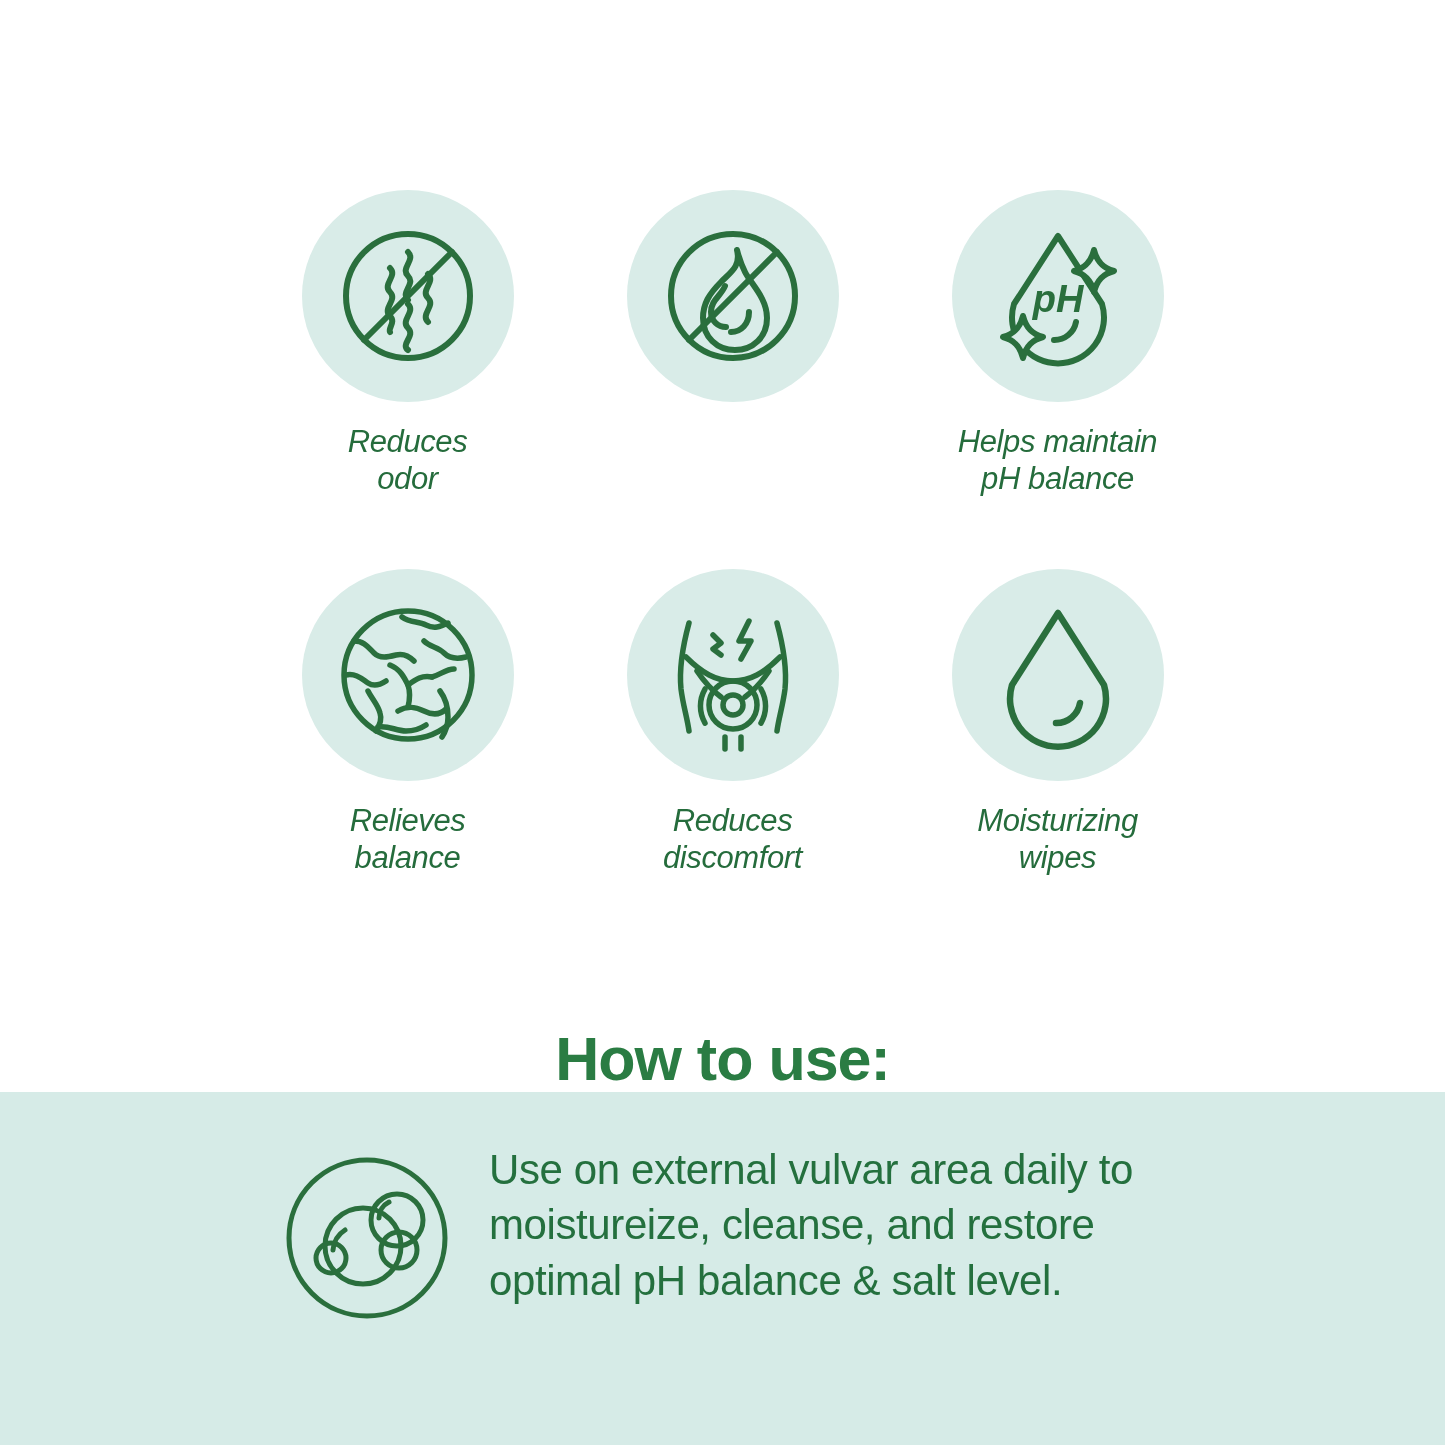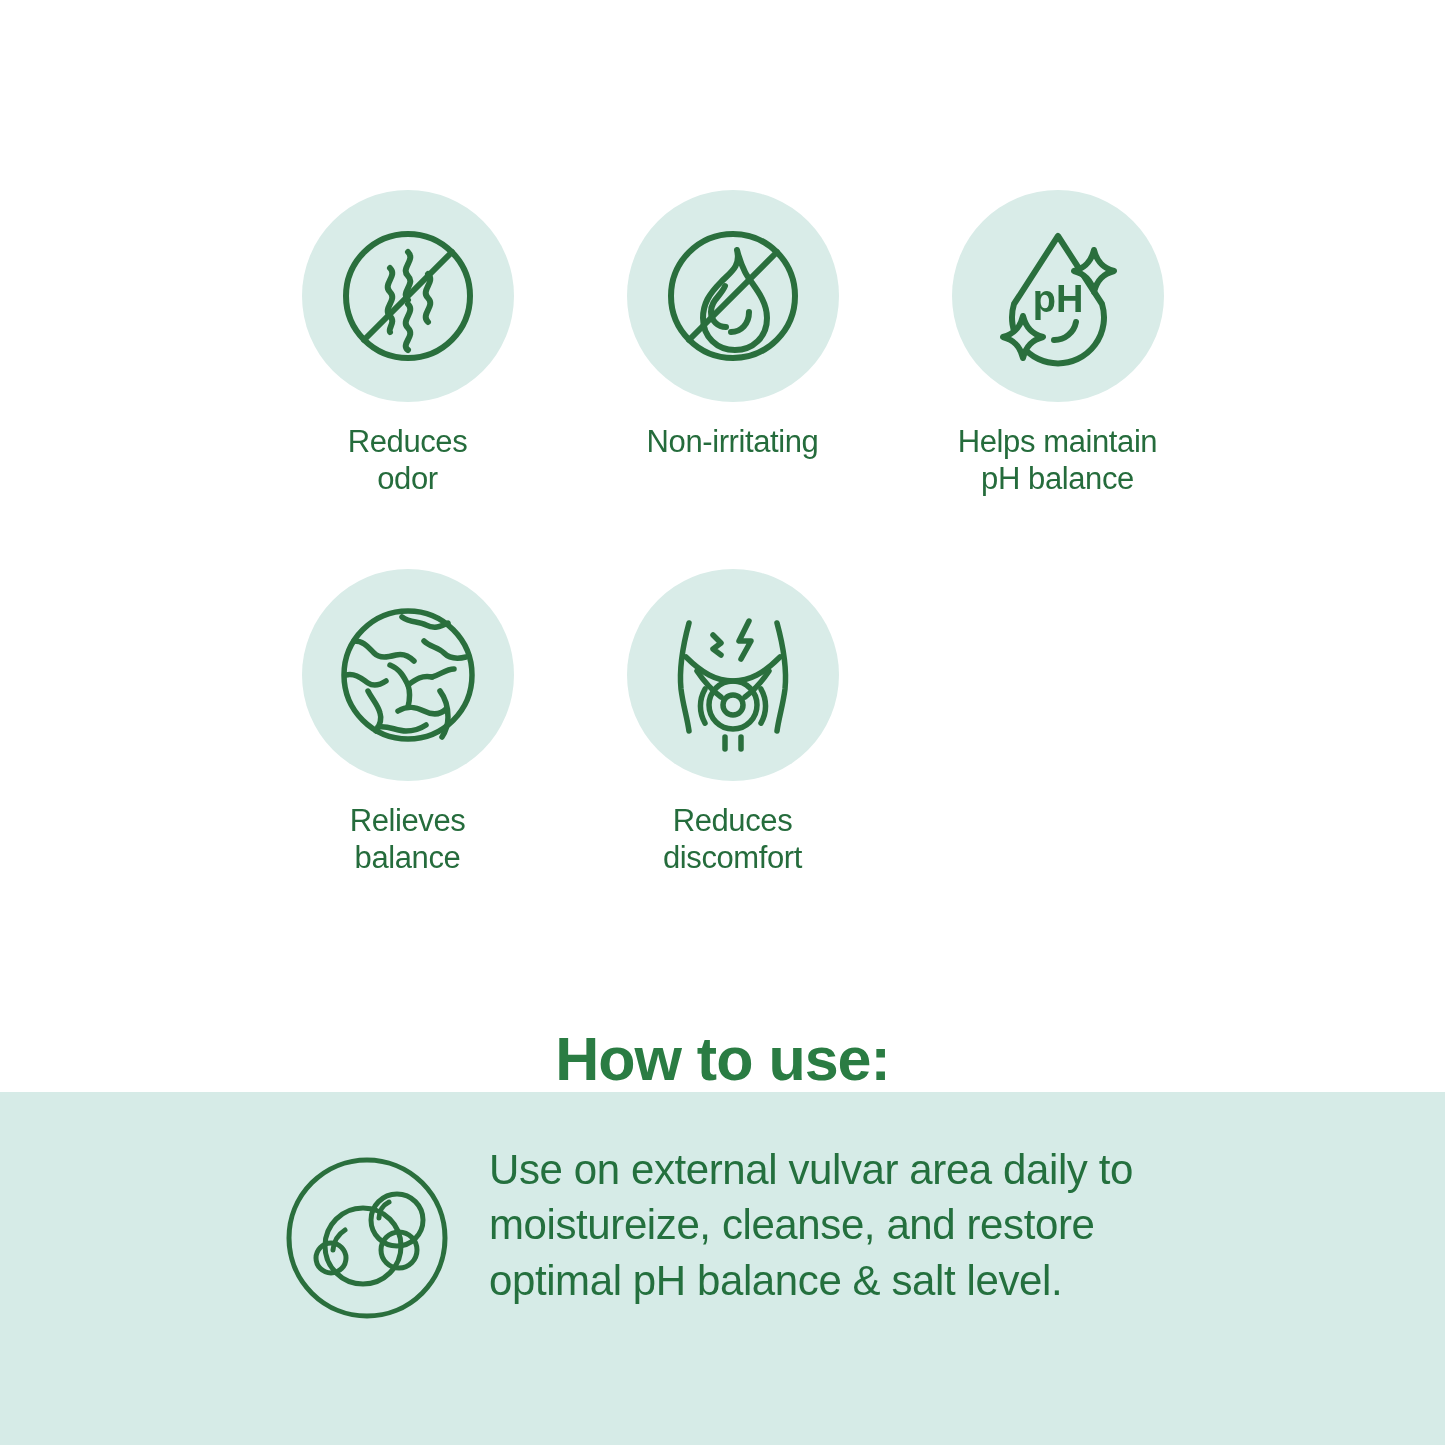--- a/index.html
+++ b/index.html
@@ -42,20 +42,21 @@
     width: 975px;
     display: grid;
     grid-template-columns: repeat(3, 1fr);
     grid-row-gap: 72px;
     grid-column-gap: 0px;
   }
   .benefit {
     display: flex;
     flex-direction: column;
     align-items: center;
+    font-style: italic;
   }
   .icon-circle {
     width: 212px;
     height: 212px;
     border-radius: 50%;
     background: #d9ece8;
     display: flex;
     align-items: center;
     justify-content: center;
   }
@@ -146,21 +147,20 @@
       <div class="icon-circle">
         <svg width="160" height="160" viewBox="0 0 160 160" fill="none" stroke="#2a6f3d" stroke-width="6" stroke-linecap="round" stroke-linejoin="round">
           <circle cx="80" cy="80" r="62"></circle>
           <line x1="36" y1="124" x2="124" y2="36"></line>
           <path d="M84 34 c4 16 -6 22 -16 32 c-12 12 -18 22 -18 36 c0 19 14 32 32 32
                    c18 0 32 -13 32 -32 c0 -20 -16 -34 -22 -46 c-4 -8 -6 -14 -8 -22 z"></path>
           <path d="M72 70 c-4 10 -14 14 -14 26 c0 9 7 15 15 15"></path>
           <path d="M96 96 c0 12 -8 20 -18 20"></path>
         </svg>
       </div>
-      <div class="benefit-label">Non-irritating</div>
     </div>
 
     <div class="benefit">
       <div class="icon-circle">
         <svg width="160" height="160" viewBox="0 0 160 160" fill="none" stroke="#2a6f3d" stroke-width="6" stroke-linecap="round" stroke-linejoin="round">
           <path d="M80 20 L124 88 a46 46 0 1 1 -88 0 Z"></path>
           <path d="M98 106 a22 22 0 0 1 -22 18"></path>
           <path d="M116 34 c3 12 9 18 20 21 c-11 3 -17 9 -20 21 c-3 -12 -9 -18 -20 -21 c11 -3 17 -9 20 -21 z" fill="#d9ece8"></path>
           <path d="M45 100 c3 12 9 18 20 21 c-11 3 -17 9 -20 21 c-3 -12 -9 -18 -20 -21 c11 -3 17 -9 20 -21 z" fill="#d9ece8"></path>
           <text x="80" y="96" font-family="'Liberation Sans', sans-serif" font-size="38" font-weight="bold" fill="#2a6f3d" stroke="none" text-anchor="middle">pH</text>
@@ -206,20 +206,30 @@
           <line x1="72" y1="142" x2="72" y2="154"></line>
           <line x1="88" y1="142" x2="88" y2="154"></line>
           <path d="M60 40 l8 8 l-8 6 l8 6"></path>
           <path d="M96 26 l-10 20 h12 l-10 18"></path>
         </svg>
       </div>
       <div class="benefit-label">Reduces
 discomfort</div>
     </div>
 
+    <div class="benefit">
+      <div class="icon-circle">
+        <svg width="160" height="160" viewBox="0 0 160 160" fill="none" stroke="#2a6f3d" stroke-width="6.5" stroke-linecap="round" stroke-linejoin="round">
+          <path d="M80 18 L126 90 a48 48 0 1 1 -92 0 Z"></path>
+          <path d="M102 108 a24 24 0 0 1 -24 20"></path>
+        </svg>
+      </div>
+      <div class="benefit-label">Moisturizing
+wipes</div>
+    </div>
 
   </div>
 
   <h2 class="howto-heading">How to use:</h2>
 
   <div class="usage-band">
     <div class="usage-inner">
       <div class="usage-icon">
         <svg width="168" height="168" viewBox="0 0 168 168" fill="none" stroke="#2a6f3d" stroke-width="5" stroke-linecap="round" stroke-linejoin="round">
           <circle cx="84" cy="84" r="78"></circle>

